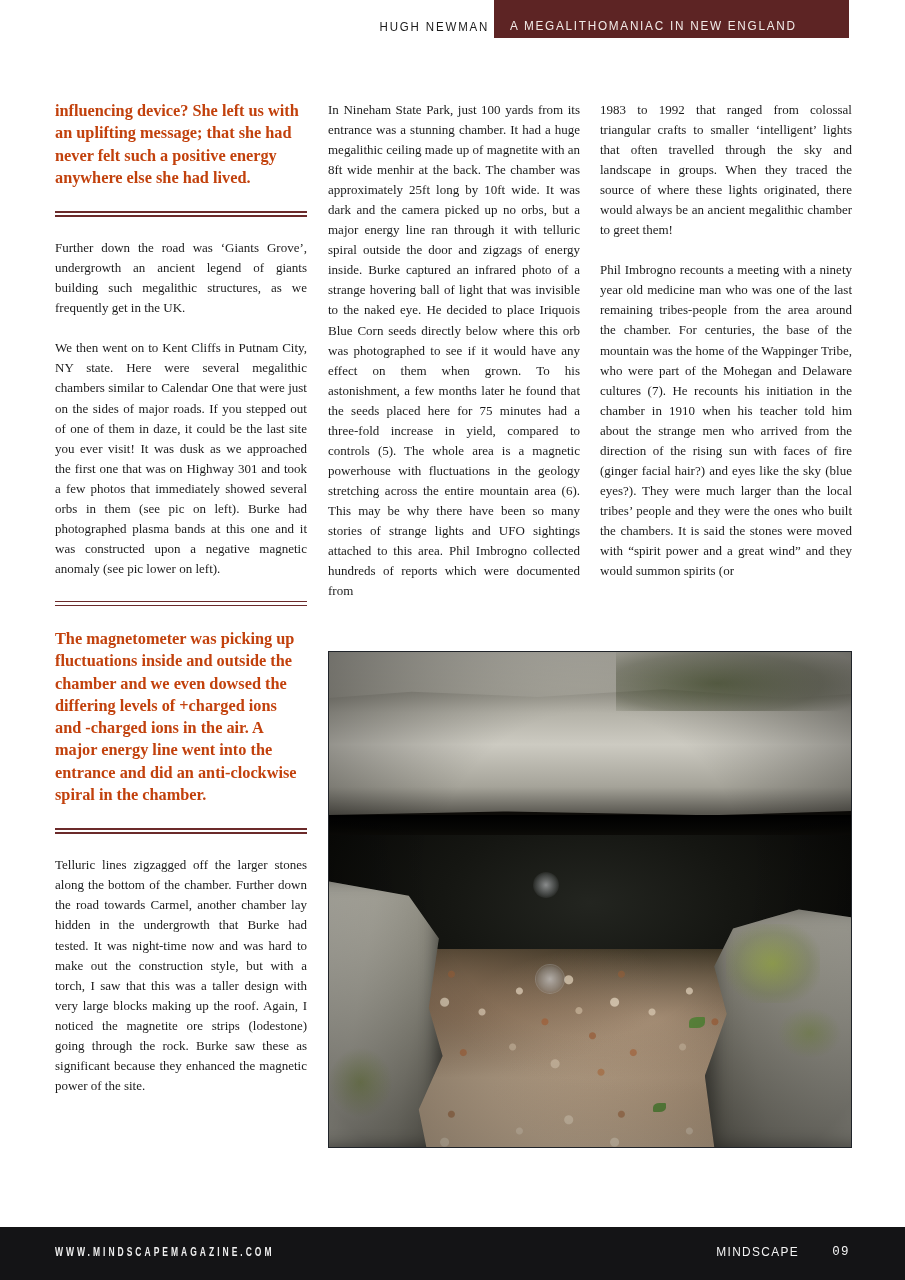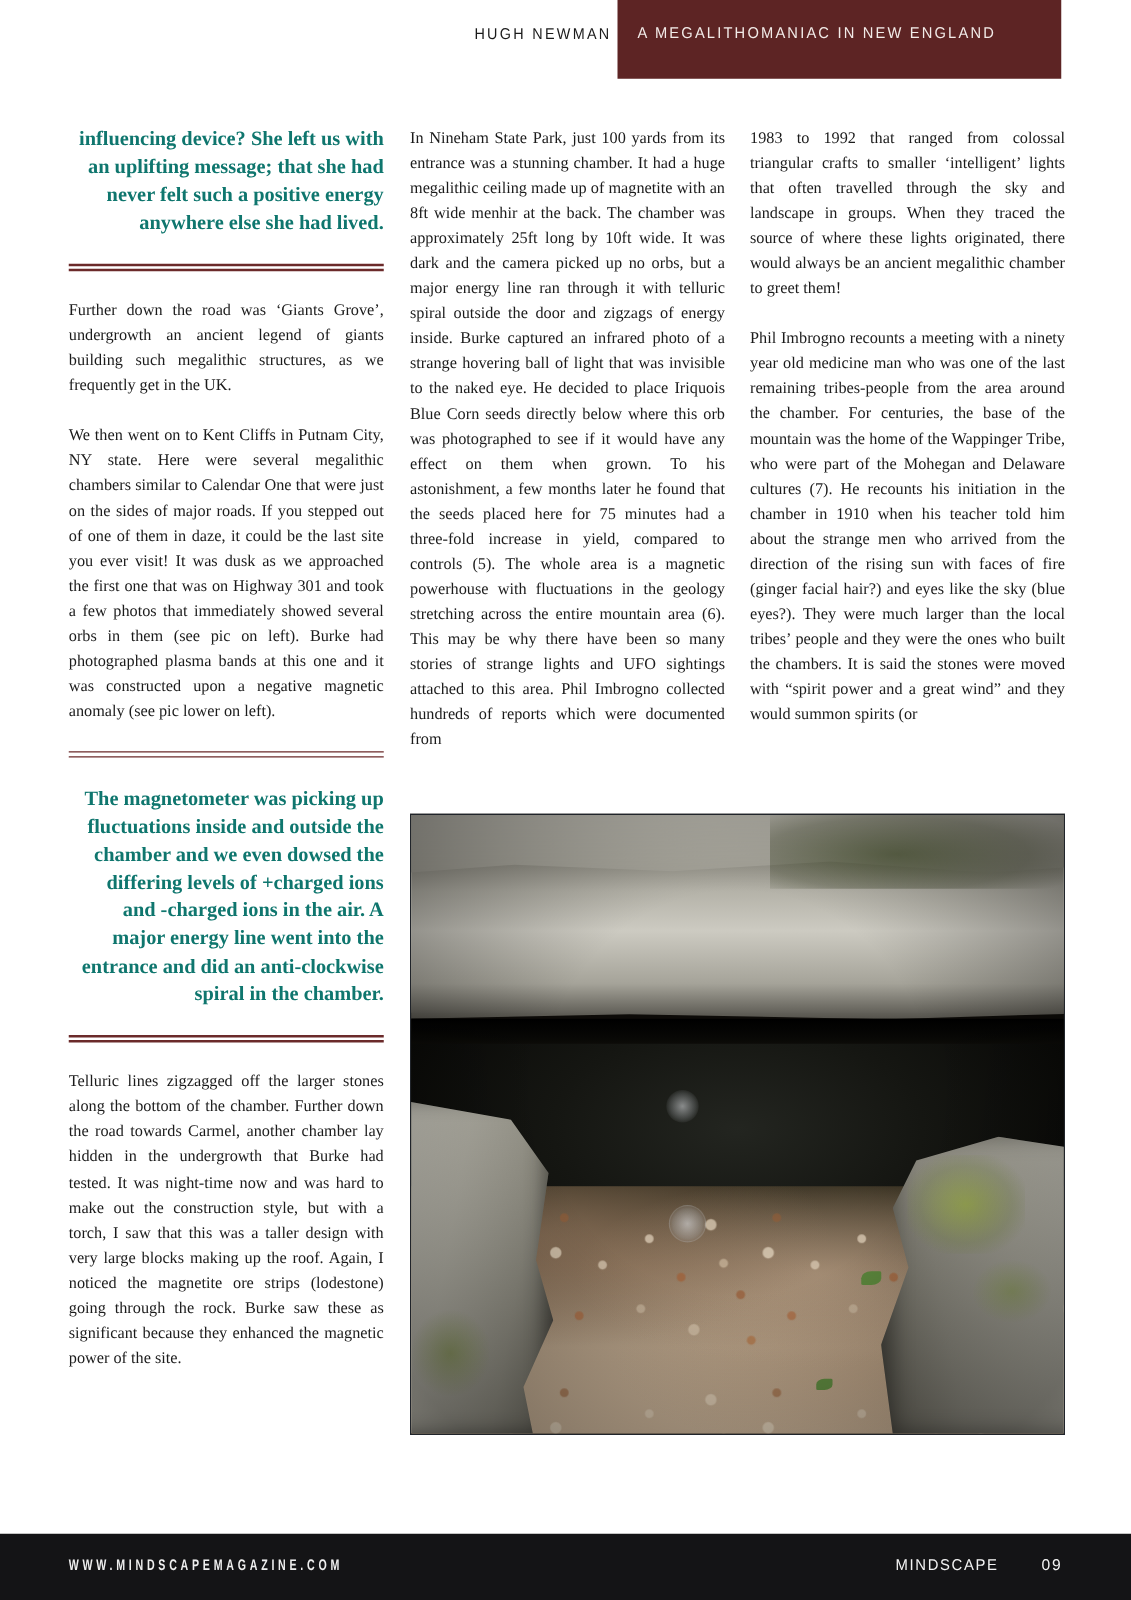--- a/index.html
+++ b/index.html
@@ -32,21 +32,21 @@
     color:#1a1a1a;
     white-space:nowrap;
     text-transform:uppercase;
     font-stretch:condensed;
     transform:scaleX(0.92);
     transform-origin:right center;
   }
   .header-bar {
     position:absolute;
     left:494px; top:0;
-    width:355px; height:63px;
+    width:355px; height:38px;
     background:#5d2424;
   }
   .header-title {
     position:absolute;
     left:16px; top:19px;
     font-family:"Liberation Sans", sans-serif;
     font-size:12.5px;
     letter-spacing:1.85px;
     color:#f2ebe8;
     white-space:nowrap;
@@ -76,22 +76,22 @@
     margin-bottom:20px;
   }
   .body-p:last-child { margin-bottom:0; }
 
   
   .pullquote {
     font-family:"Liberation Serif", serif;
     font-weight:bold;
     font-size:16.3px;
     line-height:22.3px;
-    color:#0f766e;
-    text-align:right;
+    color:#c2410c;
+    text-align:left;
   }
 
   .rule {
     width:252px;
     height:5px;
     position:relative;
   }
   .rule::before, .rule::after {
     content:"";
     position:absolute;
@@ -285,21 +285,21 @@
     font-size:12.5px;
     letter-spacing:1.4px;
     color:#f4f4f4;
     white-space:nowrap;
     transform:scaleX(0.95);
     transform-origin:right center;
   }
   .footer-page {
     position:absolute;
     right:55px; top:18px;
-    font-family:Liberation Sans, sans-serif;
+    font-family:Liberation Mono, monospace;
     font-size:12.5px;
     letter-spacing:1.4px;
     color:#f4f4f4;
     white-space:nowrap;
   }
 </style>
 </head>
 <body>
 
 <div class="page">

